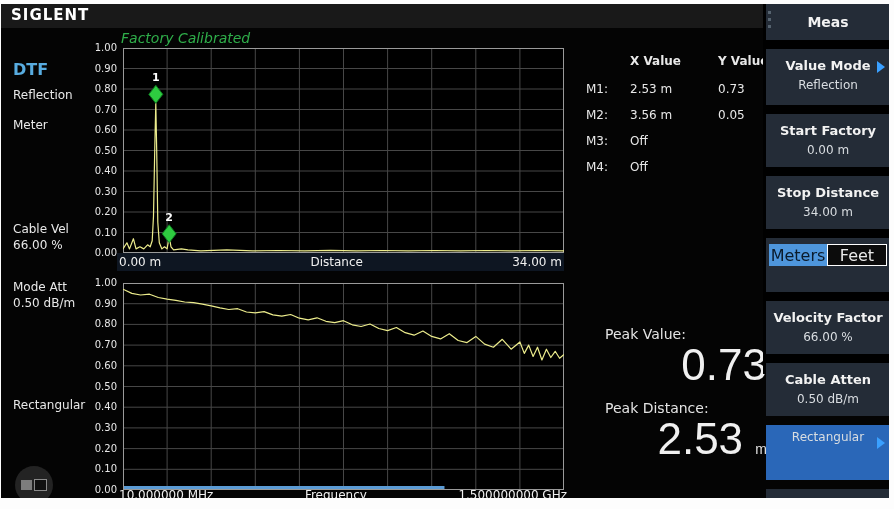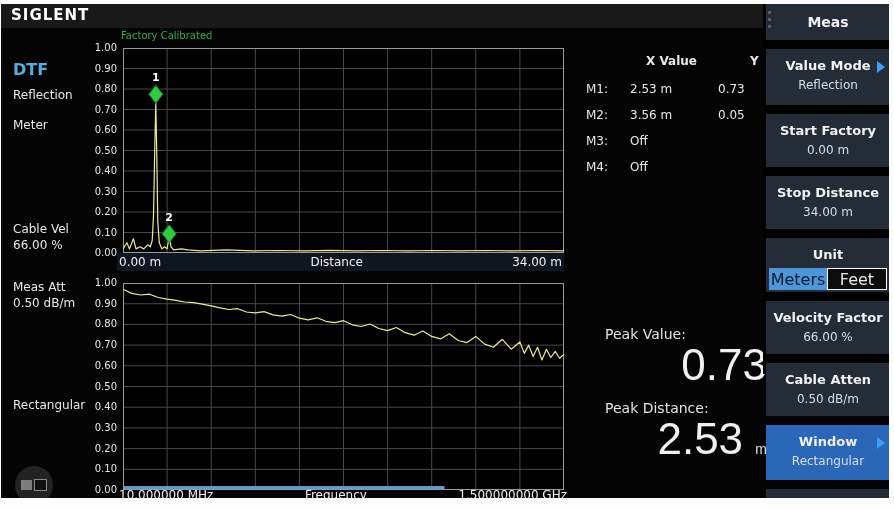--- a/index.html
+++ b/index.html
@@ -4,38 +4,38 @@
 <style>
   html,body{margin:0;padding:0;background:#fff;}
   #canvas{position:relative;width:894px;height:509px;background:#fdfdfd;overflow:hidden;
           font-family:"DejaVu Sans",sans-serif;}
   #screen{position:absolute;left:1px;top:4px;width:888px;height:494px;background:#040404;overflow:hidden;}
 
   
   .topbar{position:absolute;left:0;top:0;width:762px;height:24px;background:#191919;}
   .brand{position:absolute;left:10px;top:2px;color:#fff;font-size:15px;font-weight:bold;
          letter-spacing:1px;font-family:"DejaVu Sans",sans-serif;}
-  .status-cal{position:absolute;left:120px;top:26px;color:#2fae4a;font-size:10px;}
+  .status-cal{position:absolute;left:120px;top:26px;color:#2fae4a;font-size:14px;font-style:italic;}
 
   
   .side-label{position:absolute;left:12px;color:#e8e8e8;font-size:12px;}
   .mode-label{position:absolute;left:12px;top:56px;color:#58ace0;font-size:16px;font-weight:bold;}
 
   
   .plot{position:absolute;background:#000;}
   .plot svg{display:block;}
   .yticks{position:absolute;width:30px;}
   .ytick{position:absolute;right:2px;color:#e8e8e8;font-size:10px;white-space:nowrap;}
   .xstrip{position:absolute;display:flex;justify-content:space-between;align-items:center;
           color:#f0f0f0;font-size:12px;padding:0 2px;box-sizing:border-box;}
   .xstrip-navy{background:#0e1622;}
 
   
   .mtable{position:absolute;left:585px;top:50px;width:190px;color:#e8e8e8;font-size:12px;}
-  .mhead{display:grid;grid-template-columns:44px 88px 58px;font-weight:bold;margin-bottom:8px;gap:16px;}
+  .mhead{display:grid;grid-template-columns:44px 88px 58px;font-weight:bold;margin-bottom:8px;}
   .mrow{display:grid;grid-template-columns:44px 88px 58px;height:26px;align-items:center;}
 
   
   .peak-block{position:absolute;left:598px;width:168px;color:#e4e4e4;}
   .peak-label{font-size:14px;margin-left:6px;}
   .peak-big{font-size:44px;color:#f0f0f0;text-align:right;line-height:1.05;
             font-family:"Liberation Sans",sans-serif;}
   .peak-unit{font-size:14px;color:#e0e0e0;}
 
   
@@ -73,21 +73,21 @@
     <div class="topbar">
       <span class="brand">SIGLENT</span>
     </div>
     <div class="status-cal">Factory Calibrated</div>
 
     <div class="mode-label">DTF</div>
     <div class="side-label" style="top:84px">Reflection</div>
     <div class="side-label" style="top:114px">Meter</div>
     <div class="side-label" style="top:218px">Cable Vel</div>
     <div class="side-label" style="top:234px">66.00 %</div>
-    <div class="side-label" style="top:276px">Meas Att</div>
+    <div class="side-label" style="top:276px">Mode Att</div>
     <div class="side-label" style="top:292px">0.50 dB/m</div>
     <div class="side-label" style="top:394px">Rectangular</div>
 
     <div class="yticks" id="yticks-0" style="left:88px;top:44px;height:205px">
         <span class="ytick" style="top: -6px;">1.00</span>
         <span class="ytick" style="top: 14.5px;">0.90</span>
         <span class="ytick" style="top: 35px;">0.80</span>
         <span class="ytick" style="top: 55.5px;">0.70</span>
         <span class="ytick" style="top: 76px;">0.60</span>
         <span class="ytick" style="top: 96.5px;">0.50</span>
@@ -239,39 +239,37 @@
         <div class="ptitle">Start Factory</div>
         <div class="pvalue">0.00 m</div>
       </div>
 
       <div class="pbtn" style="height:53px">
         <div class="ptitle">Stop Distance</div>
         <div class="pvalue">34.00 m</div>
       </div>
 
       <div class="pbtn" style="height:54px">
-        <div class="ptitle">Unit</div>
         <div class="toggle-row">
           <div class="toggle-opt toggle-on">Meters</div>
           <div class="toggle-opt toggle-off">Feet</div>
         </div>
       </div>
 
       <div class="pbtn" style="height:53px">
         <div class="ptitle">Velocity Factor</div>
         <div class="pvalue">66.00 %</div>
       </div>
 
       <div class="pbtn" style="height:53px">
         <div class="ptitle">Cable Atten</div>
         <div class="pvalue">0.50 dB/m</div>
       </div>
 
       <div class="pbtn selected" style="height:55px">
-        <div class="ptitle">Window</div>
         <div class="arrow-right" style="top:12px"></div>
         <div class="pvalue">Rectangular</div>
       </div>
 
       <div class="pbtn" style="height:56px">
         <div class="ptitle" style="padding-top:18px">Calibration</div>
         <div class="arrow-right" style="top:21px"></div>
       </div>
     </div>
 

